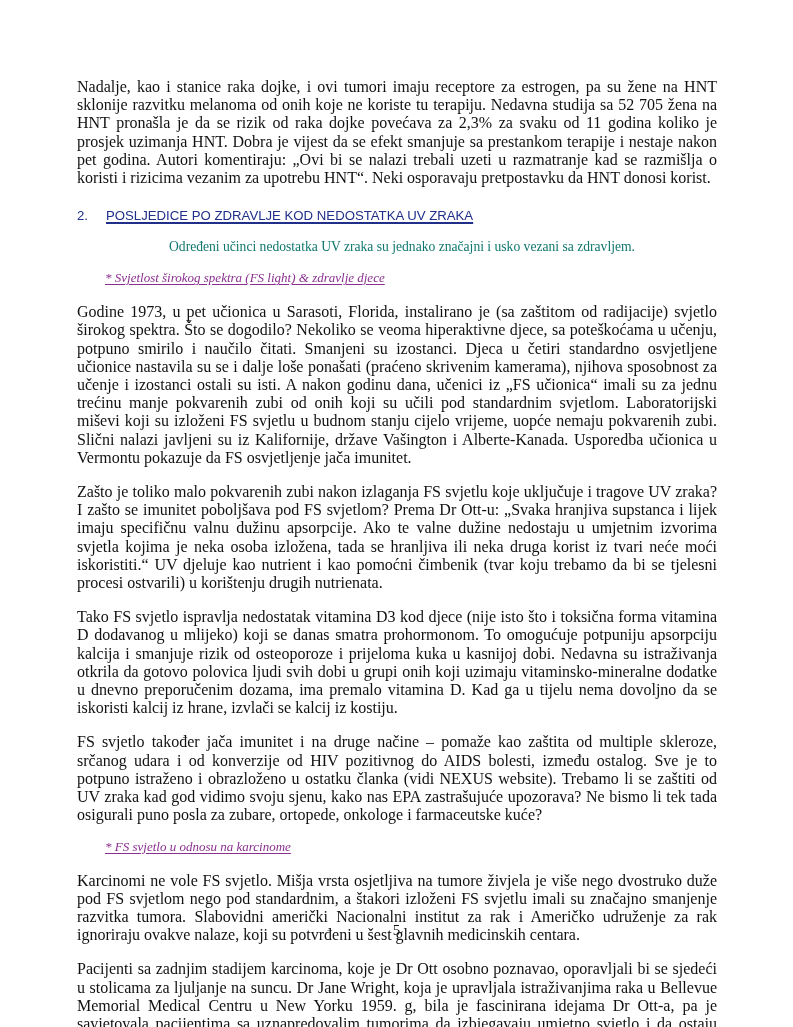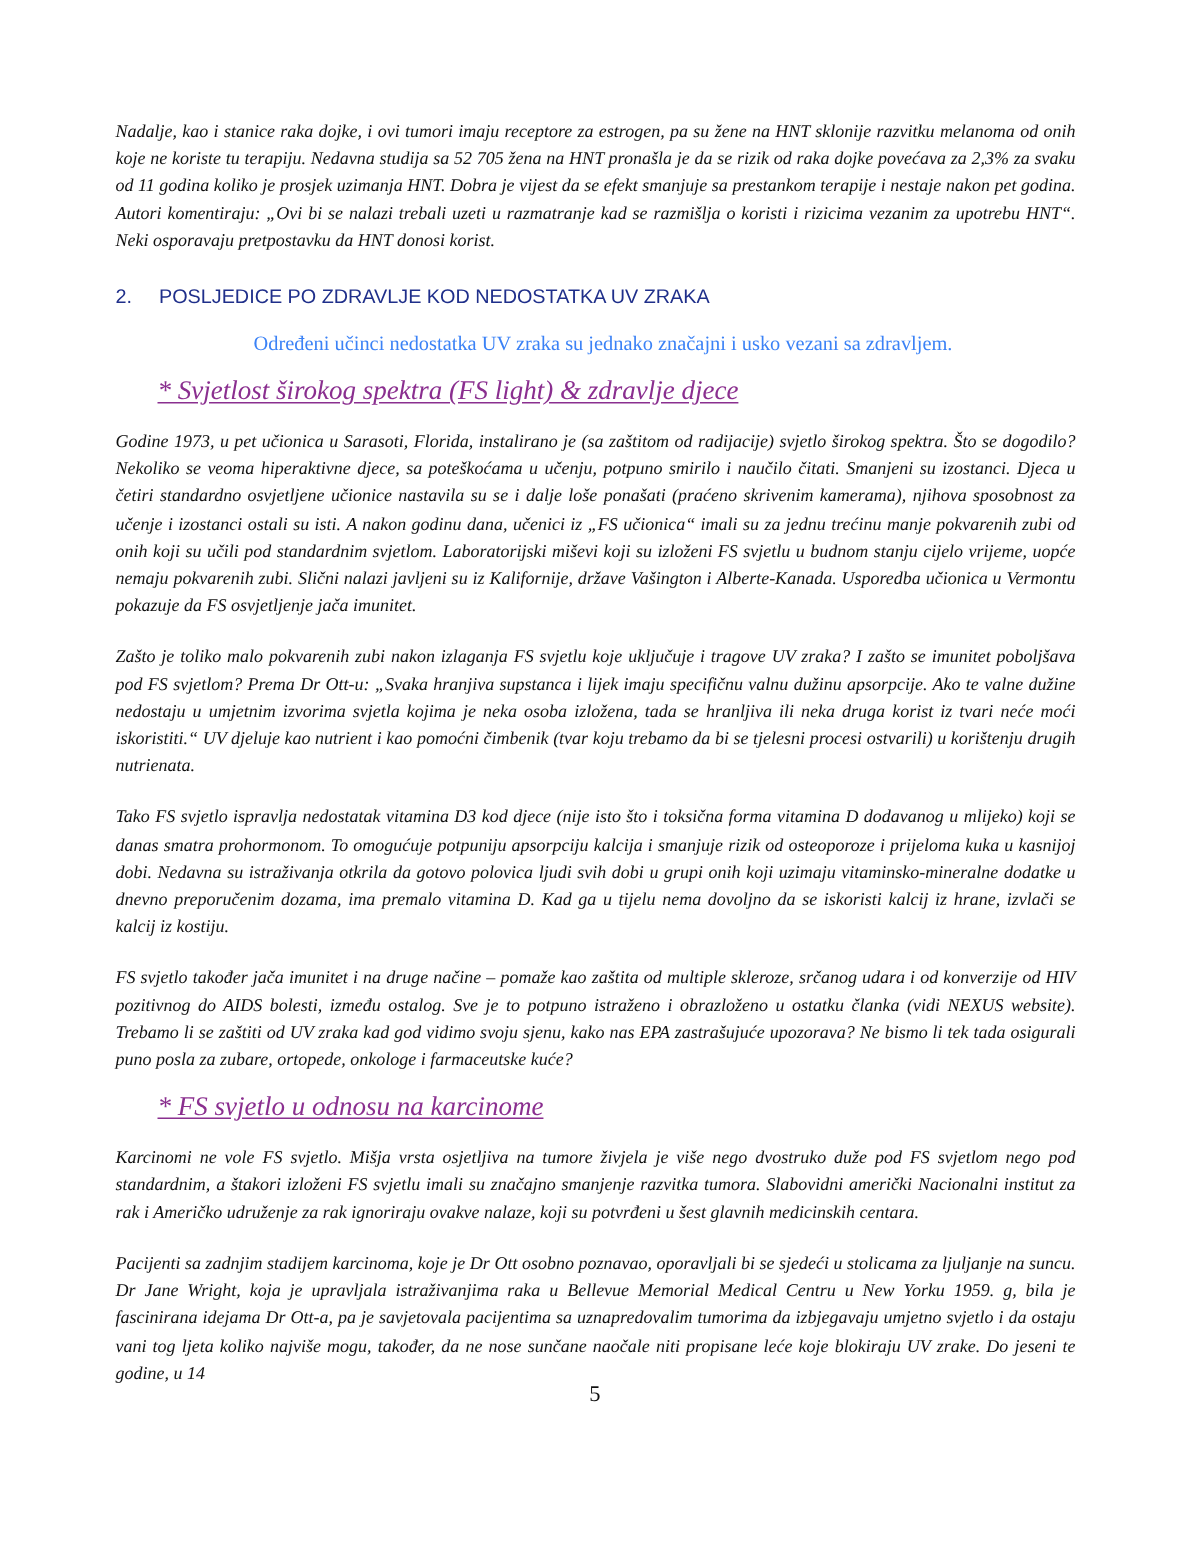--- a/index.html
+++ b/index.html
@@ -12,51 +12,51 @@
       color: #111111;
     }
     .page {
       position: absolute;
       left: 77px;
       top: 78px;
       width: 640px;
     }
     p.body-text {
       margin: 0;
-      font-size: 12px;
+      font-size: 16px;
       line-height: 18.2px;
       text-align: justify;
       text-justify: inter-word;
-      font-style: italic;
     }
     .gap { height: 16px; }
     .section-heading {
       margin: 20px 0 0 0;
       font-family: "Liberation Sans", sans-serif;
       font-size: 13.2px;
       line-height: 18px;
       color: #1f2f8a;
       display: flex;
     }
     .section-heading .num { width: 29px; }
     .section-heading .title {
+      text-decoration: underline;
       text-decoration-thickness: 1.5px;
       text-underline-offset: 2px;
     }
     .red-callout {
       margin: 13px 0 0 0;
       text-align: center;
       font-size: 13.6px;
       line-height: 18px;
-      color: #3b82f6;
+      color: #0f766e;
       padding-left: 10px;
     }
     .sub-heading {
       margin: 13px 0 0 28px;
-      font-size: 18px;
+      font-size: 13px;
       line-height: 18px;
       font-style: italic;
       color: #8a2f8f;
       text-decoration: underline;
       text-underline-offset: 2px;
     }
     .page-number {
       position: absolute;
       left: 0;
       width: 793px;

